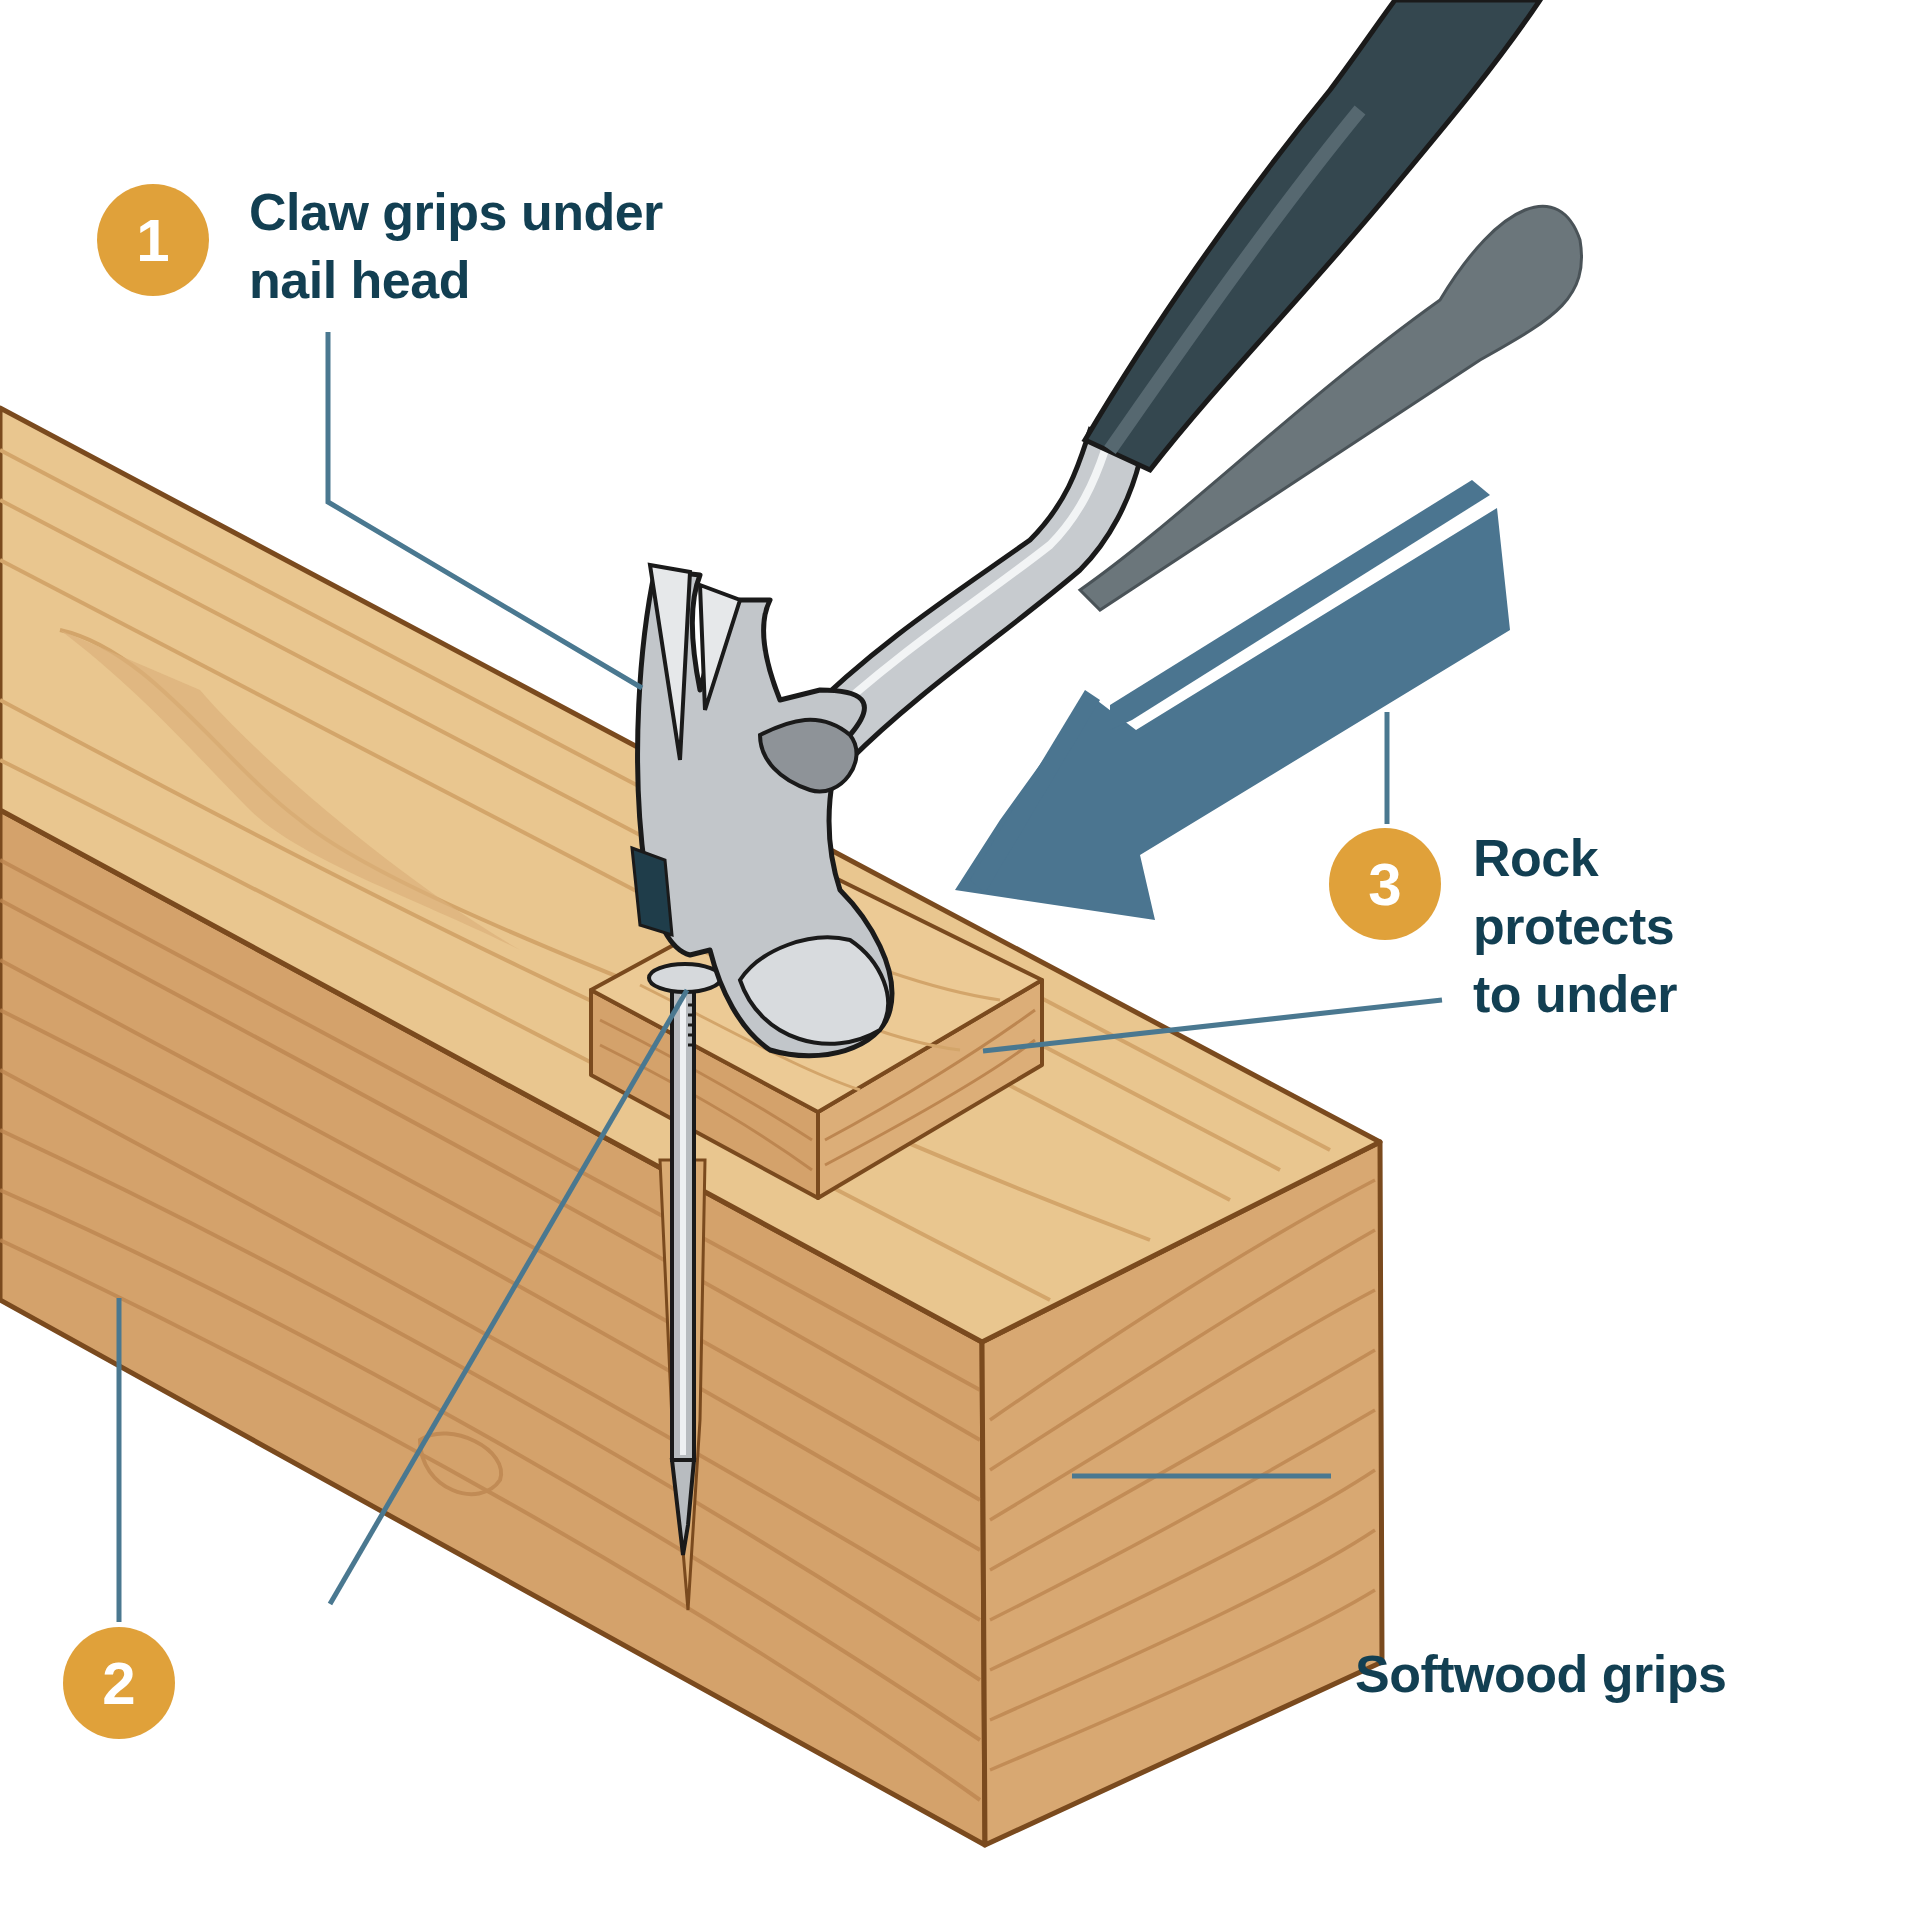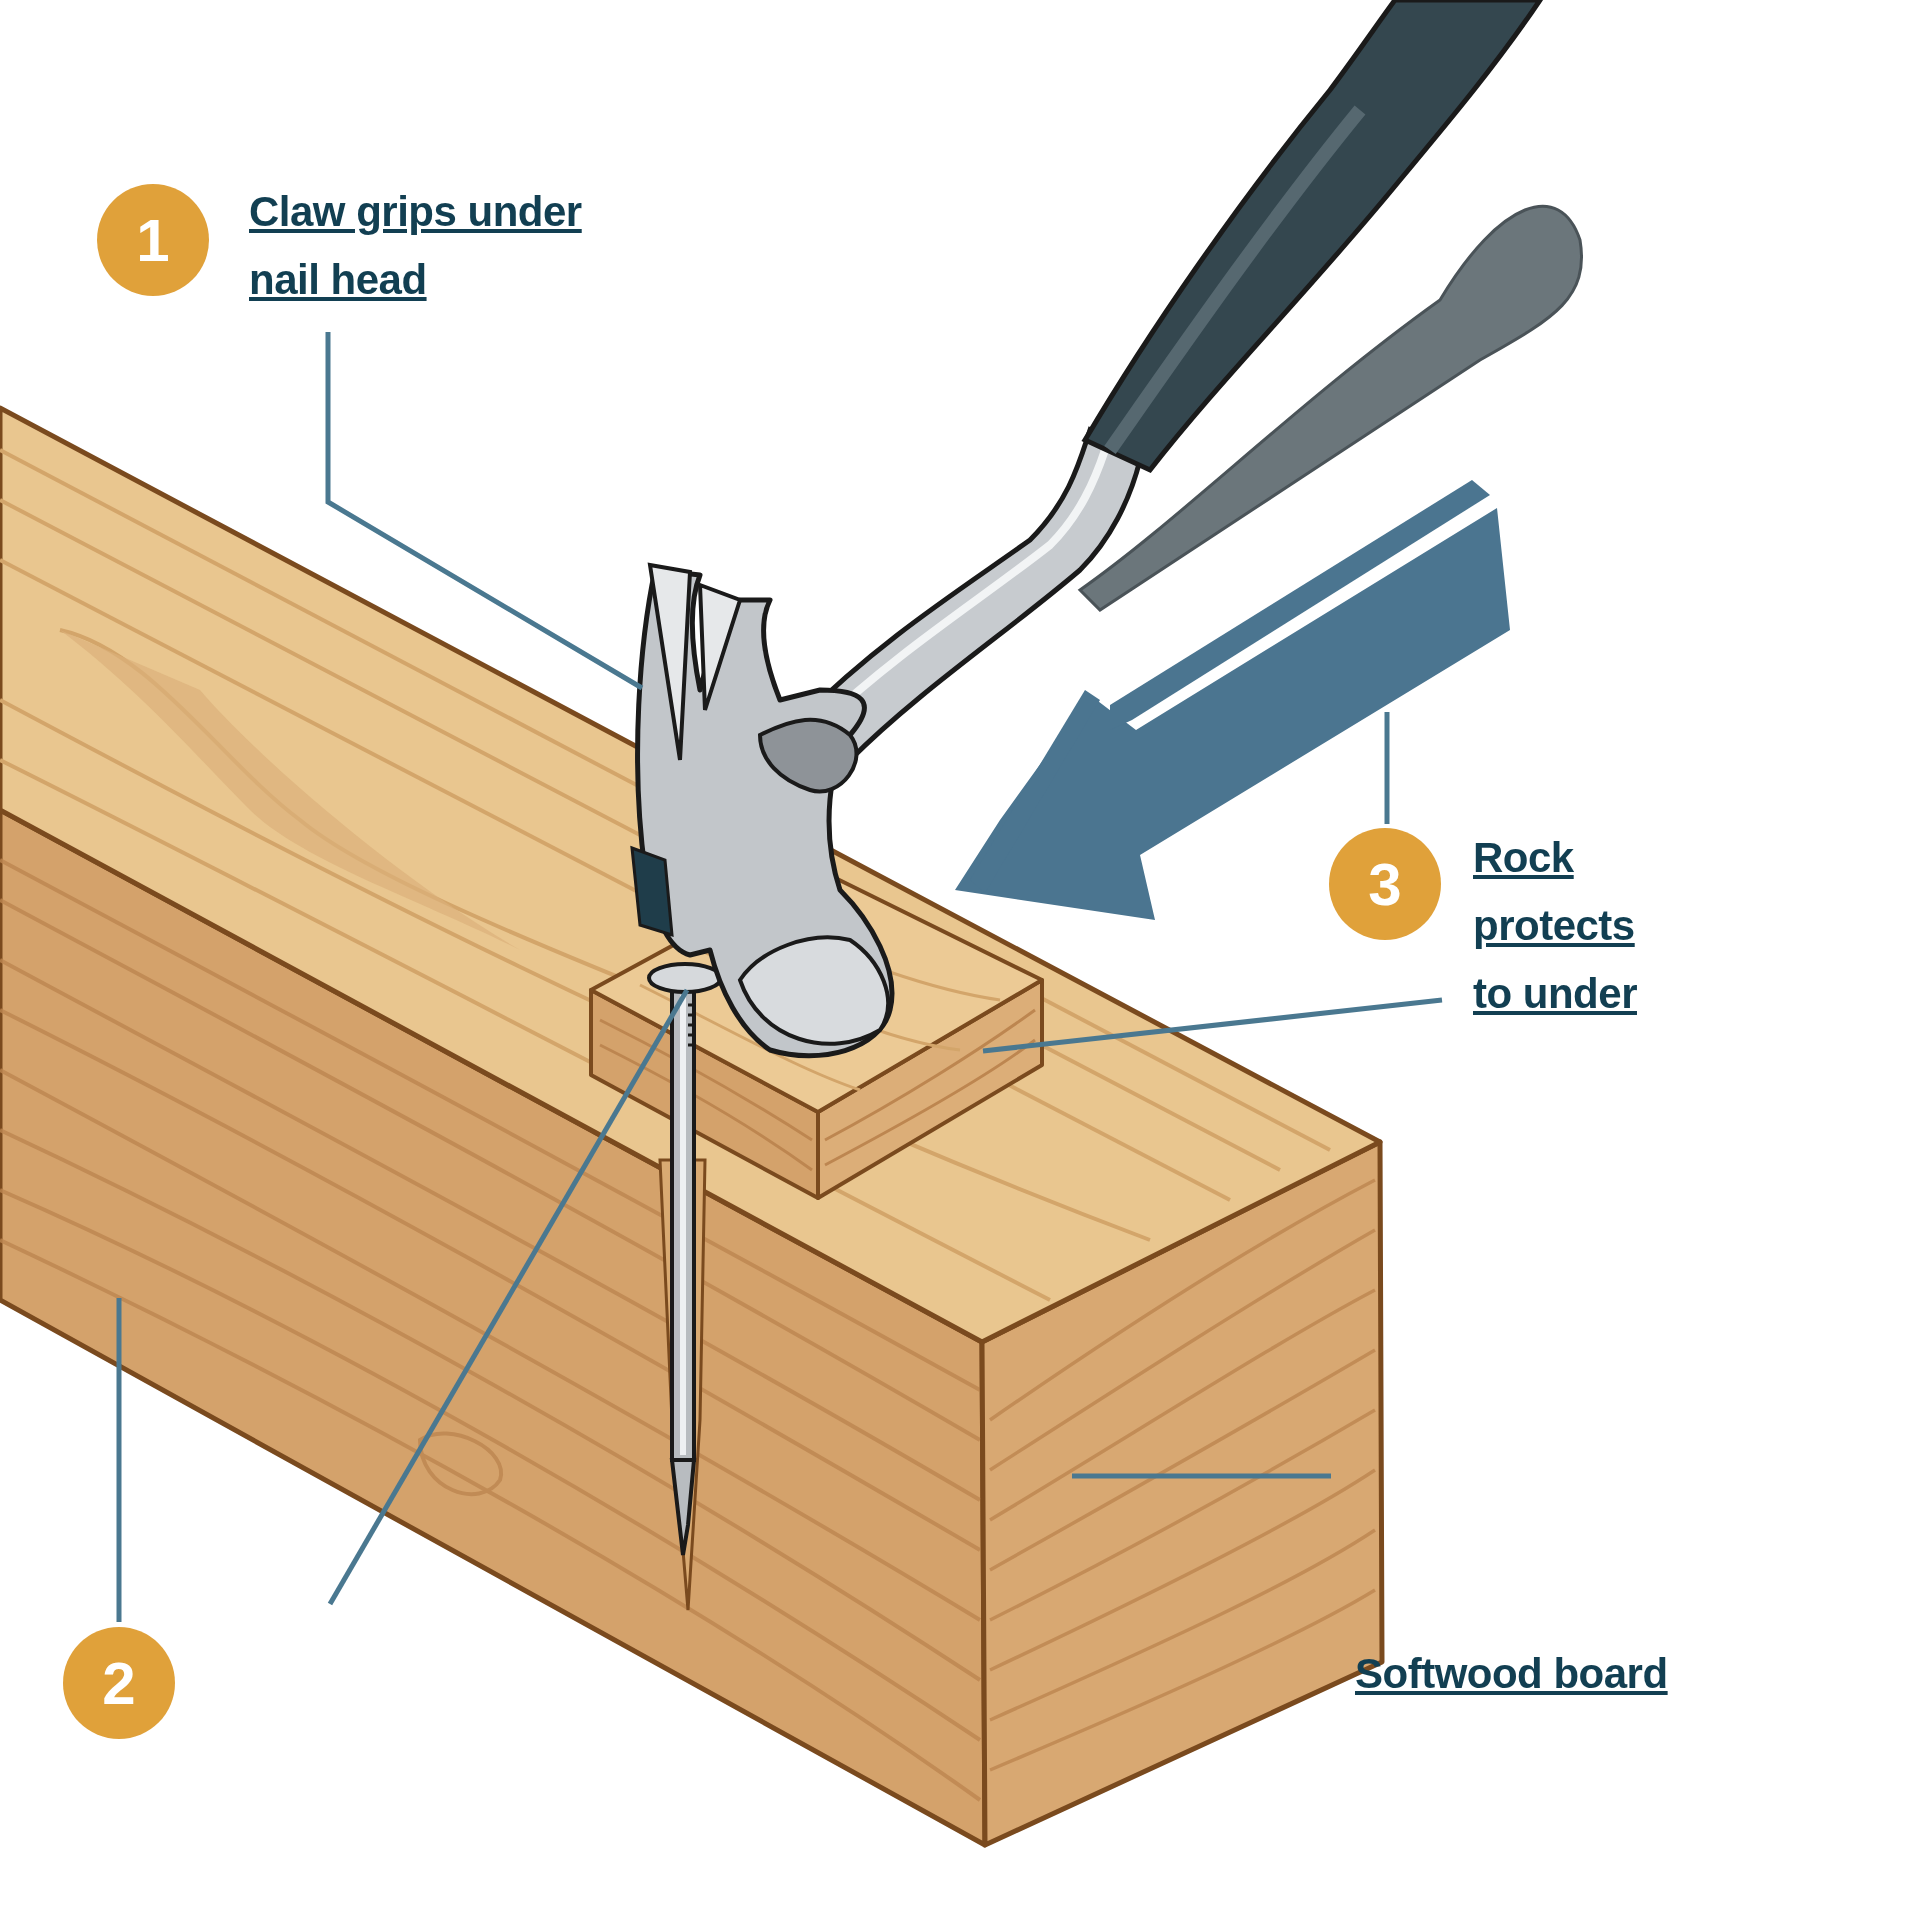--- a/index.html
+++ b/index.html
@@ -3,22 +3,22 @@
 <meta charset="utf-8">
 <style>
   html, body { margin: 0; padding: 0; background: #ffffff; }
   body { width: 1920px; height: 1920px; position: relative; overflow: hidden;
          font-family: "Liberation Sans", "DejaVu Sans", sans-serif; }
   #scene { position: absolute; left: 0; top: 0; width: 1920px; height: 1920px; }
   .callout { position: absolute; display: flex; align-items: flex-start; }
   .badge { width: 112px; height: 112px; border-radius: 50%; color: #ffffff;
            display: flex; align-items: center; justify-content: center;
            font-weight: bold; font-size: 60px; flex: 0 0 auto; }
-  .label { color: #123f52; font-weight: bold; font-size: 42px; line-height: 68px;
-           letter-spacing: -0.5px; text-decoration: underline; }
+  .label { color: #123f52; font-weight: bold; font-size: 52px; line-height: 68px;
+           letter-spacing: -0.5px; }
   .label span { display: block; white-space: nowrap; }
 </style>
 </head>
 <body>
 
 <svg id="scene" viewBox="0 0 1920 1920" xmlns="http://www.w3.org/2000/svg">
 
   <g>
 
     <polygon points="0,810 982,1342 985,1845 0,1300" fill="#d4a26b" stroke="#7a4a1e" stroke-width="5" stroke-linejoin="round"></polygon>
@@ -144,15 +144,15 @@
   <div class="badge" style="background:#e0a13a; margin-top:0px;">3</div>
   <div class="label" style="margin-left:32px; margin-top:-4px;">
     <span>Rock</span>
     <span>protects</span>
     <span>to under</span>
   </div>
 </div>
 
 <div class="callout" style="left:1355px; top:1640px;">
   <div class="label">
-    <span>Softwood board</span>
+    <span>Softwood grips</span>
   </div>
 </div>
 
 </body></html>

